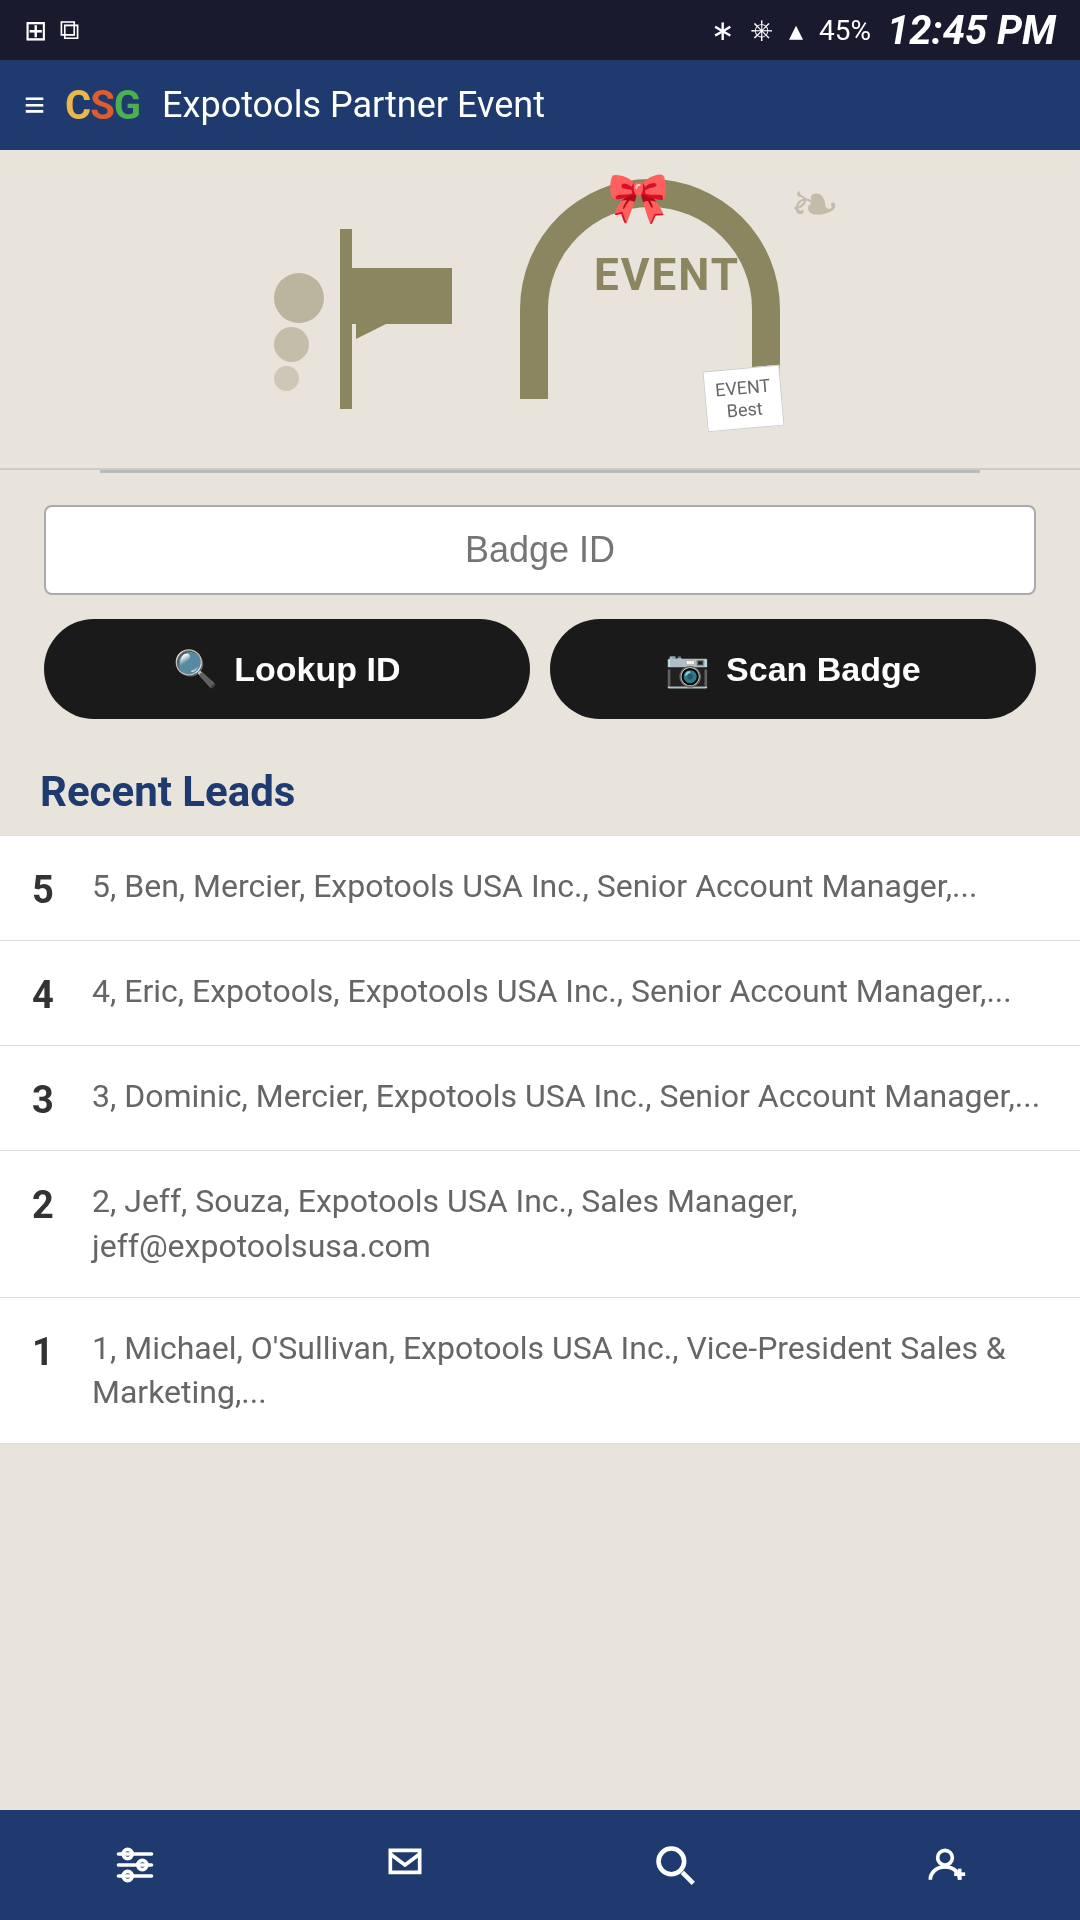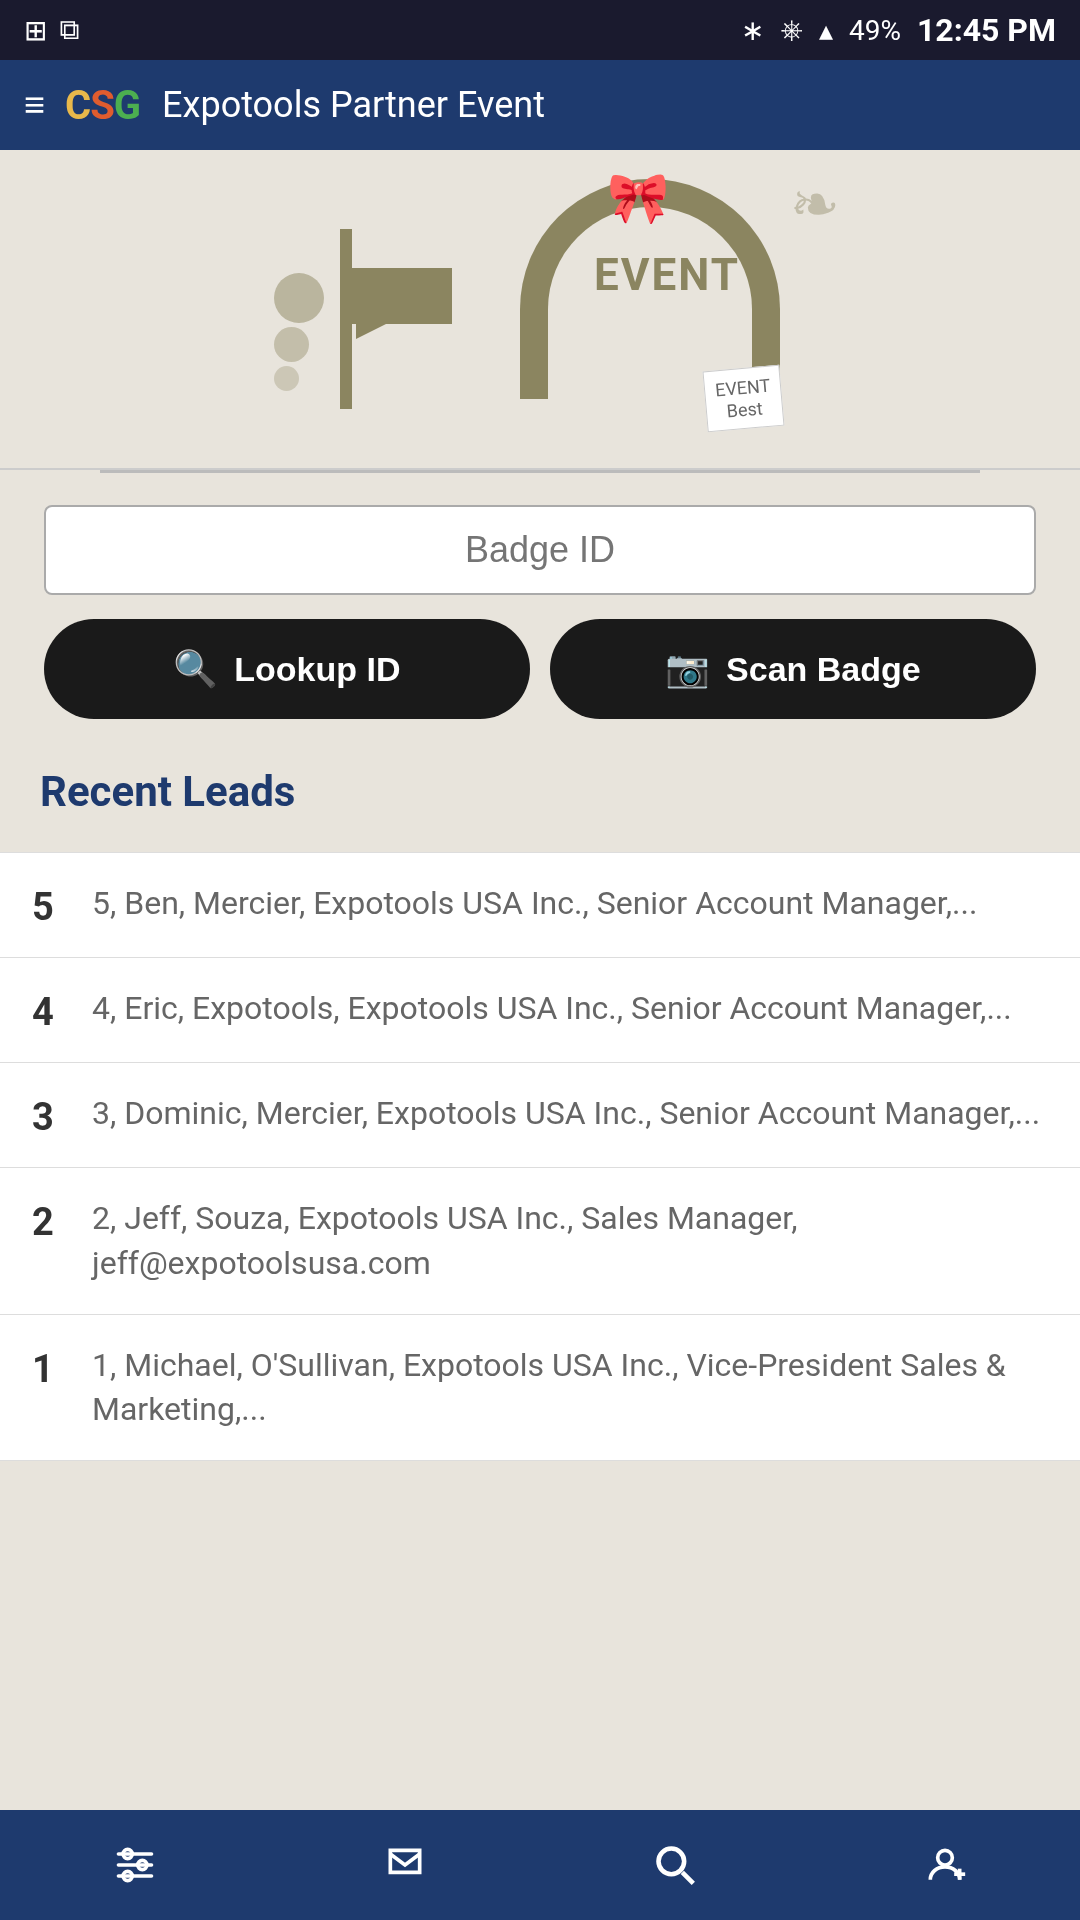--- a/index.html
+++ b/index.html
@@ -19,21 +19,21 @@
       color: white;
       height: 60px;
       display: flex;
       align-items: center;
       justify-content: space-between;
       padding: 0 24px;
       font-size: 28px;
     }
     .status-left { display: flex; align-items: center; gap: 12px; }
     .status-right { display: flex; align-items: center; gap: 16px; font-size: 28px; }
-    .status-time { font-size: 32px; font-weight: bold; }
+    .status-time { font-size: 40px; font-weight: bold; font-style: italic; }
 
     
     .header {
       background: #1e3a6e;
       height: 90px;
       display: flex;
       align-items: center;
       padding: 0 24px;
       gap: 20px;
     }
@@ -217,21 +217,21 @@
       justify-content: center;
       gap: 16px;
       cursor: pointer;
     }
     .btn-icon {
       font-size: 36px;
     }
 
     
     .recent-leads {
-      padding: 16px 40px 24px;
+      padding: 16px 40px 7px;
       background: #e8e4dc;
     }
     .recent-leads-title {
       font-size: 42px;
       font-weight: bold;
       color: #1e3a6e;
       margin-bottom: 12px;
     }
 
     
@@ -295,21 +295,21 @@
 
 <div class="status-bar">
   <div class="status-left">
     <span>⊞</span>
     <span>⧉</span>
   </div>
   <div class="status-right">
     <span>∗</span>
     <span>⎈</span>
     <span>▴</span>
-    <span>49%</span>
+    <span>45%</span>
     <span class="status-time">12:45 PM</span>
   </div>
 </div>
 
 <div class="header">
   <span class="hamburger">
     <span>≡</span>
   </span>
   <span class="logo">
     <span class="logo-c">C</span><span class="logo-s">S</span><span class="logo-g">G</span>

